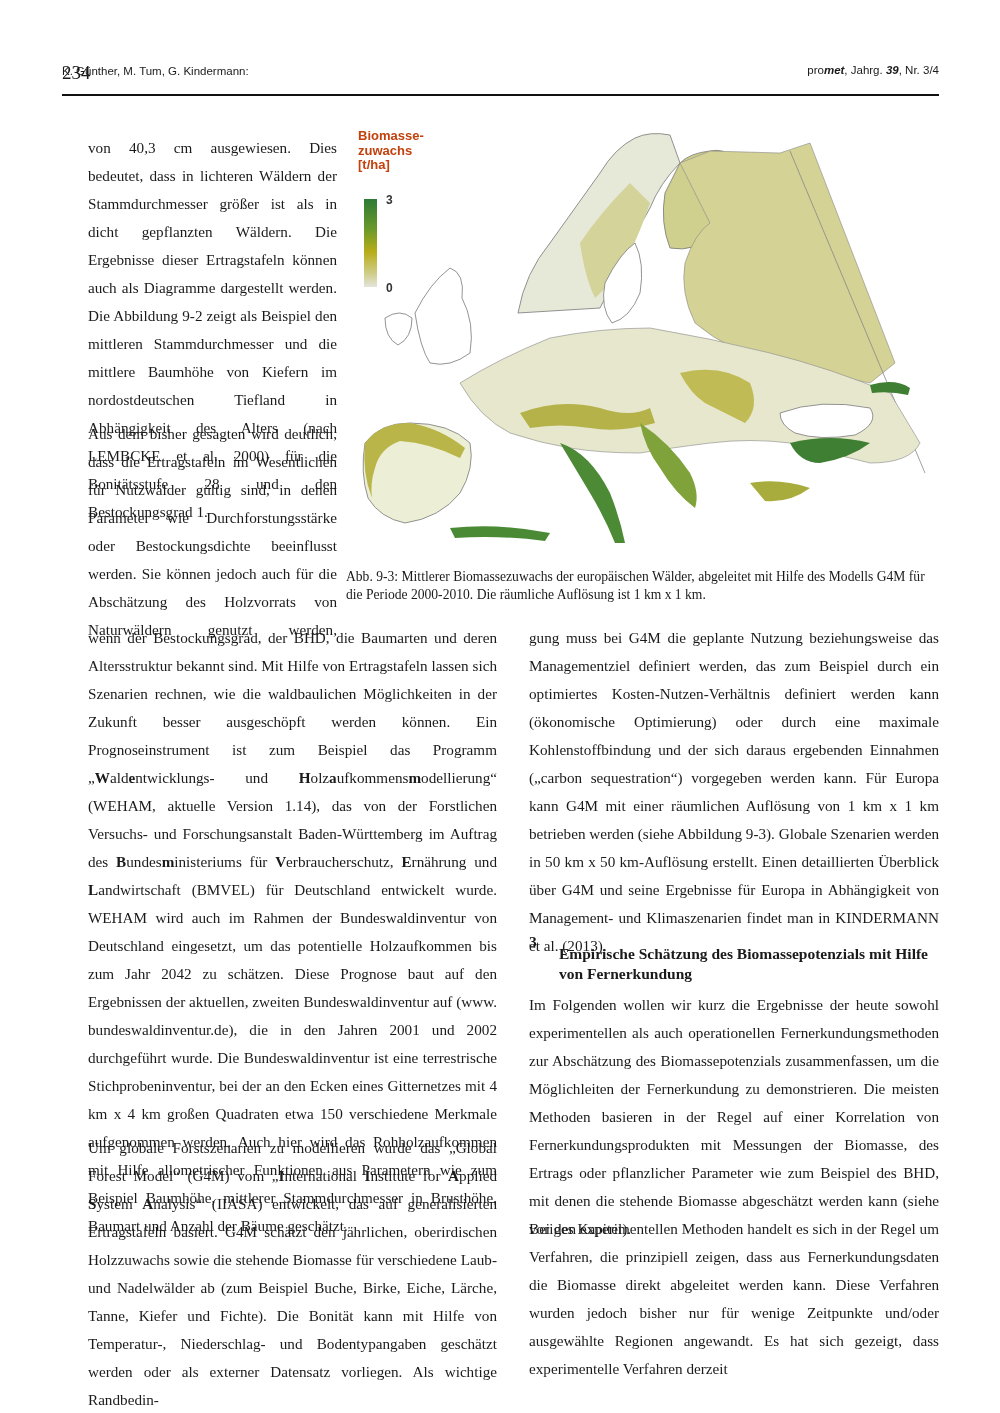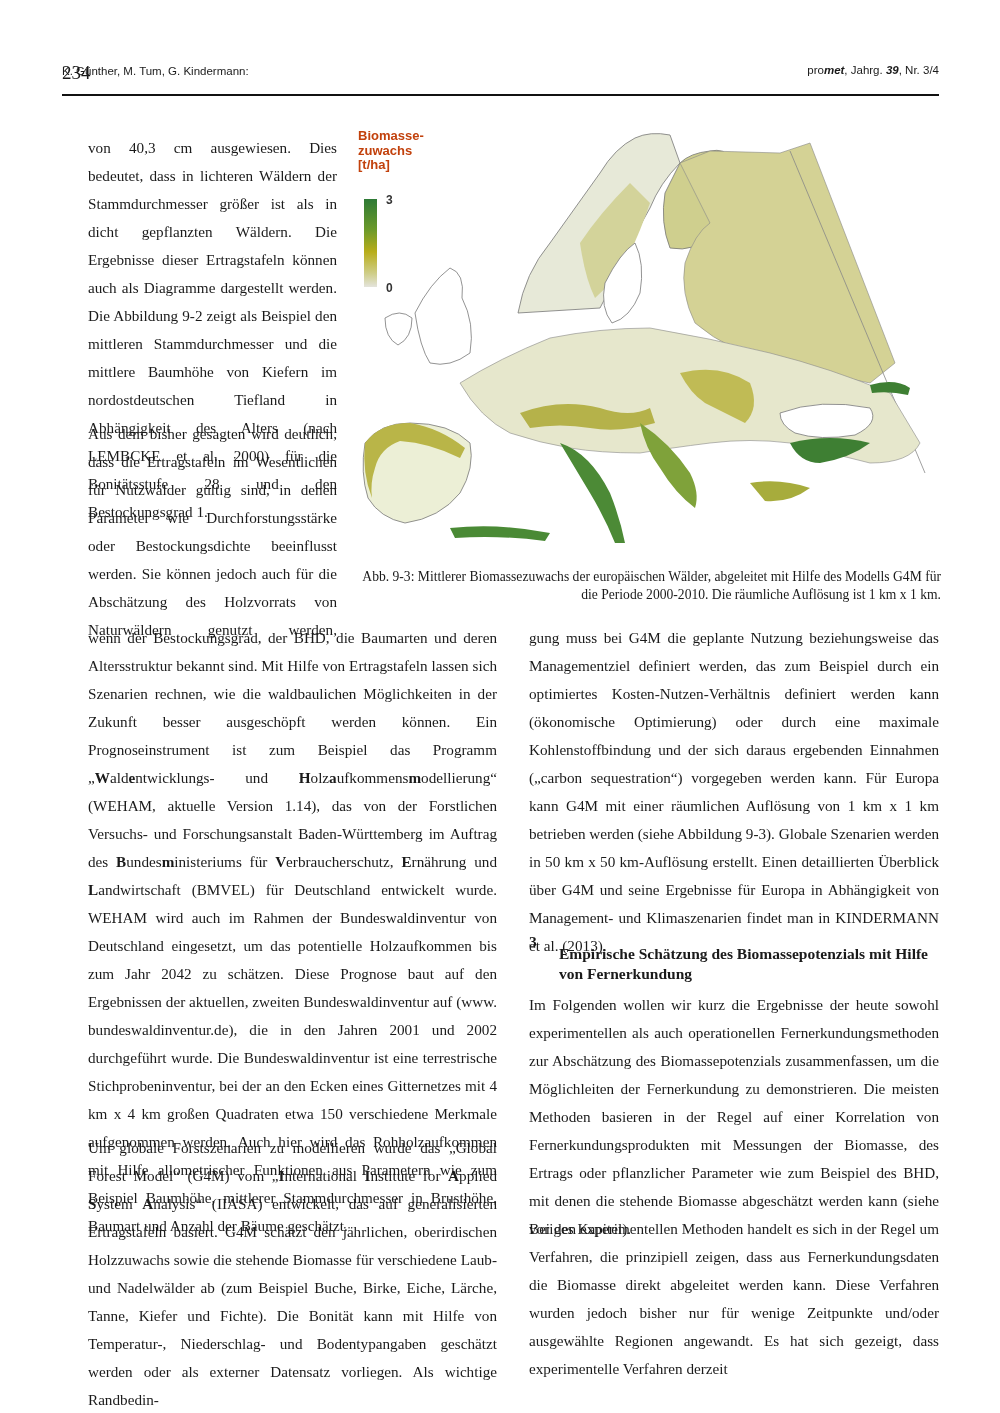--- a/index.html
+++ b/index.html
@@ -19,21 +19,21 @@
 
   .figure { position:absolute; left:350px; top:123px; width:592px; height:440px; }
   .legend { position:absolute; left:8px; top:6px; }
   .legend-title { font-size:13px; font-weight:bold; line-height:14.5px; color:#c2410c; }
   .legend-bar { position:absolute; left:6px; top:70px; width:13px; height:88px;
     background:linear-gradient(to bottom, #2e7a36 0%, #6c9a2a 35%, #b8ad1a 60%, #cfce8a 85%, #e4e4dc 100%); }
   .legend-max { position:absolute; left:28px; top:64px; font-size:12px; font-weight:bold; color:#333; }
   .legend-min { position:absolute; left:28px; top:152px; font-size:12px; font-weight:bold; color:#333; }
   .map-svg { position:absolute; left:0; top:0; }
 
-  .caption { position:absolute; left:346px; top:568px; width:595px; font-size:13.6px; line-height:18px;text-align:right; }
+  .caption { position:absolute; left:346px; top:568px; width:595px; font-size:13.6px; line-height:18px; }
 
   .heading { position:absolute; left:529px; top:932px; width:410px; font-size:15.5px; line-height:20px; font-weight:bold; }
   .heading .num { position:absolute; left:0; top:0; }
   .heading .txt { position:absolute; left:30px; top:12px; width:380px; }
 </style>
 </head>
 <body>
 
 <div class="header">
   <span class="pagenum serif">234</span>

